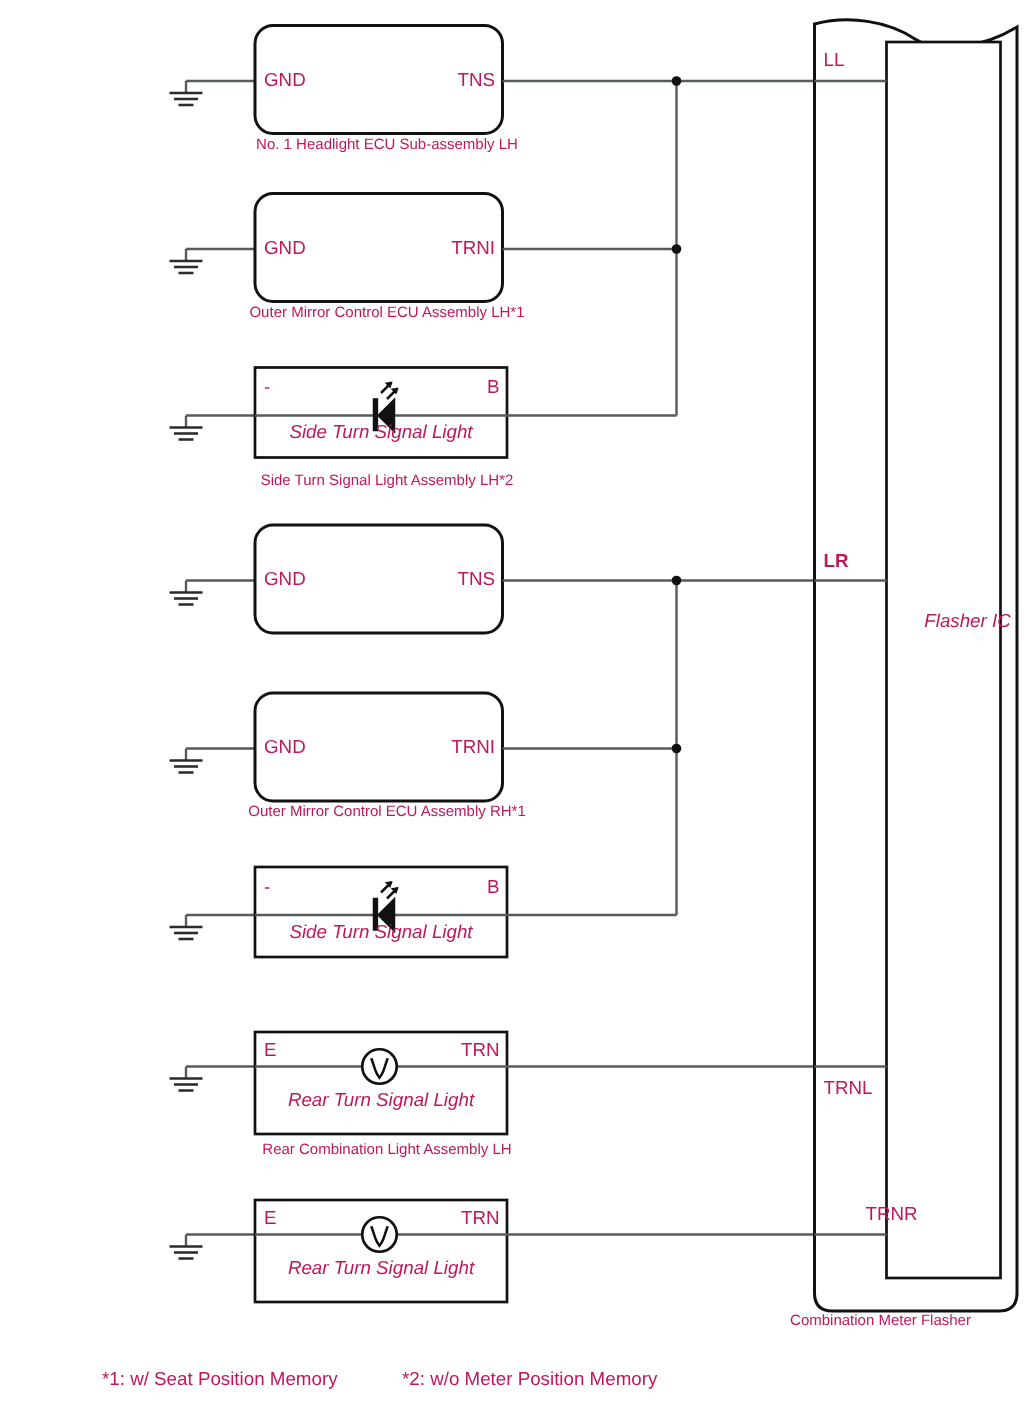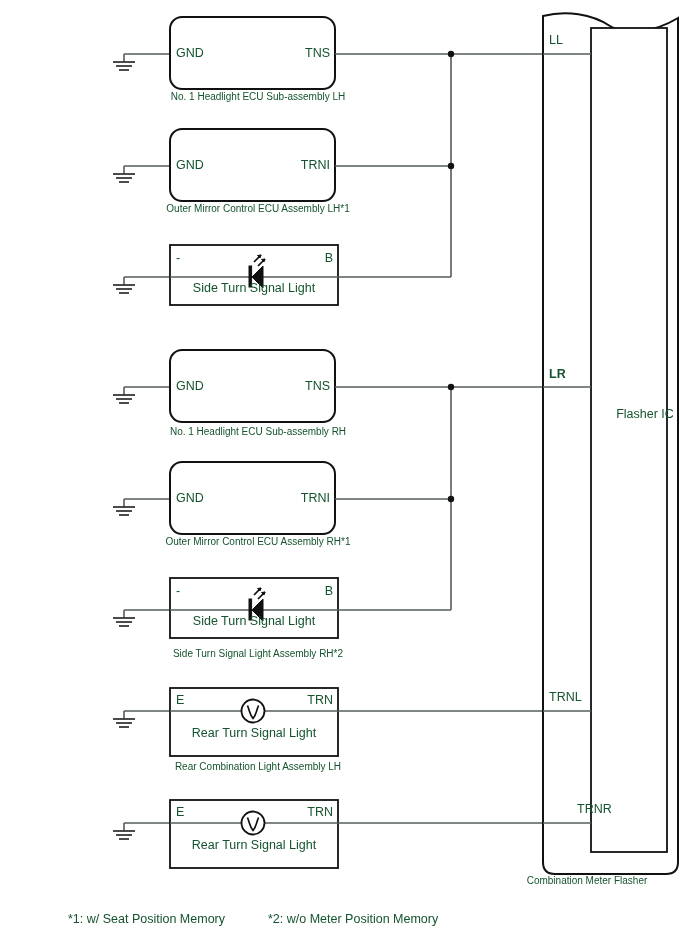--- a/index.html
+++ b/index.html
@@ -57,32 +57,33 @@
     stroke-width: 1;
   }
   .jdot {
     fill: #111111;
     stroke: none;
   }
   .lbl {
     position: absolute;
     font-family: "Liberation Sans", sans-serif;
     font-size: 12.5px;
-    color: #14532d;
+    color: #be185d;
     white-space: nowrap;
     line-height: 1;
   }
   .lbl-term {
     font-size: 12.5px;
   }
   .lbl-caption {
     font-size: 10px;
   }
   .lbl-inner {
     font-size: 12.5px;
+    font-style: italic;
   }
   .lbl-note {
     font-size: 12.5px;
   }
   .lbl-center {
     transform: translateX(-50%);
   }
   .lbl-right {
     transform: translateX(-100%);
   }
@@ -243,46 +244,45 @@
   <div class="lbl lbl-term lbl-right" style="left:330px; top:47px;">TNS</div>
   <div class="lbl lbl-caption lbl-center" style="left:258px; top:92px;">No. 1 Headlight ECU Sub-assembly LH</div>
 
   <div class="lbl lbl-term" style="left:176px; top:159px;">GND</div>
   <div class="lbl lbl-term lbl-right" style="left:330px; top:159px;">TRNI</div>
   <div class="lbl lbl-caption lbl-center" style="left:258px; top:204px;">Outer Mirror Control ECU Assembly LH*1</div>
 
   <div class="lbl lbl-term" style="left:176px; top:252px;">-</div>
   <div class="lbl lbl-term lbl-right" style="left:333px; top:252px;">B</div>
   <div class="lbl lbl-inner lbl-center" style="left:254px; top:282px;">Side Turn Signal Light</div>
+  <div class="lbl lbl-caption lbl-center" style="left:258px; top:316px;">Side Turn Signal Light Assembly LH*2</div>
 
   <div class="lbl lbl-term" style="left:176px; top:380px;">GND</div>
   <div class="lbl lbl-term lbl-right" style="left:330px; top:380px;">TNS</div>
-  <div class="lbl lbl-caption lbl-center" style="left:258px; top:427px;">No. 1 Headlight ECU Sub-assembly RH</div>
 
   <div class="lbl lbl-term" style="left:176px; top:492px;">GND</div>
   <div class="lbl lbl-term lbl-right" style="left:330px; top:492px;">TRNI</div>
   <div class="lbl lbl-caption lbl-center" style="left:258px; top:537px;">Outer Mirror Control ECU Assembly RH*1</div>
 
   <div class="lbl lbl-term" style="left:176px; top:585px;">-</div>
   <div class="lbl lbl-term lbl-right" style="left:333px; top:585px;">B</div>
   <div class="lbl lbl-inner lbl-center" style="left:254px; top:615px;">Side Turn Signal Light</div>
-  <div class="lbl lbl-caption lbl-center" style="left:258px; top:649px;">Side Turn Signal Light Assembly RH*2</div>
 
   <div class="lbl lbl-term" style="left:176px; top:694px;">E</div>
   <div class="lbl lbl-term lbl-right" style="left:333px; top:694px;">TRN</div>
   <div class="lbl lbl-inner lbl-center" style="left:254px; top:727px;">Rear Turn Signal Light</div>
   <div class="lbl lbl-caption lbl-center" style="left:258px; top:762px;">Rear Combination Light Assembly LH</div>
 
   <div class="lbl lbl-term" style="left:176px; top:806px;">E</div>
   <div class="lbl lbl-term lbl-right" style="left:333px; top:806px;">TRN</div>
   <div class="lbl lbl-inner lbl-center" style="left:254px; top:839px;">Rear Turn Signal Light</div>
 
   <div class="lbl lbl-term" style="left:549px; top:34px;">LL</div>
   <div class="lbl lbl-term" style="left:549px; top:368px;font-weight:bold;">LR</div>
-  <div class="lbl lbl-term" style="left:549px; top:691px;text-align:right;">TRNL</div>
+  <div class="lbl lbl-term" style="left:549px; top:719px;text-align:right;">TRNL</div>
   <div class="lbl lbl-term" style="left:549px; top:803px;margin-left:28px;">TRNR</div>
 
   <div class="lbl lbl-inner lbl-center" style="left:629px; top:408px;margin-left:16px;">Flasher IC</div>
 
   <div class="lbl lbl-caption lbl-center" style="left:587px; top:876px;">Combination Meter Flasher</div>
 
   <div class="lbl lbl-note" style="left:68px; top:913px;">*1: w/ Seat Position Memory</div>
   <div class="lbl lbl-note" style="left:268px; top:913px;">*2: w/o Meter Position Memory</div>
 
 </div>

